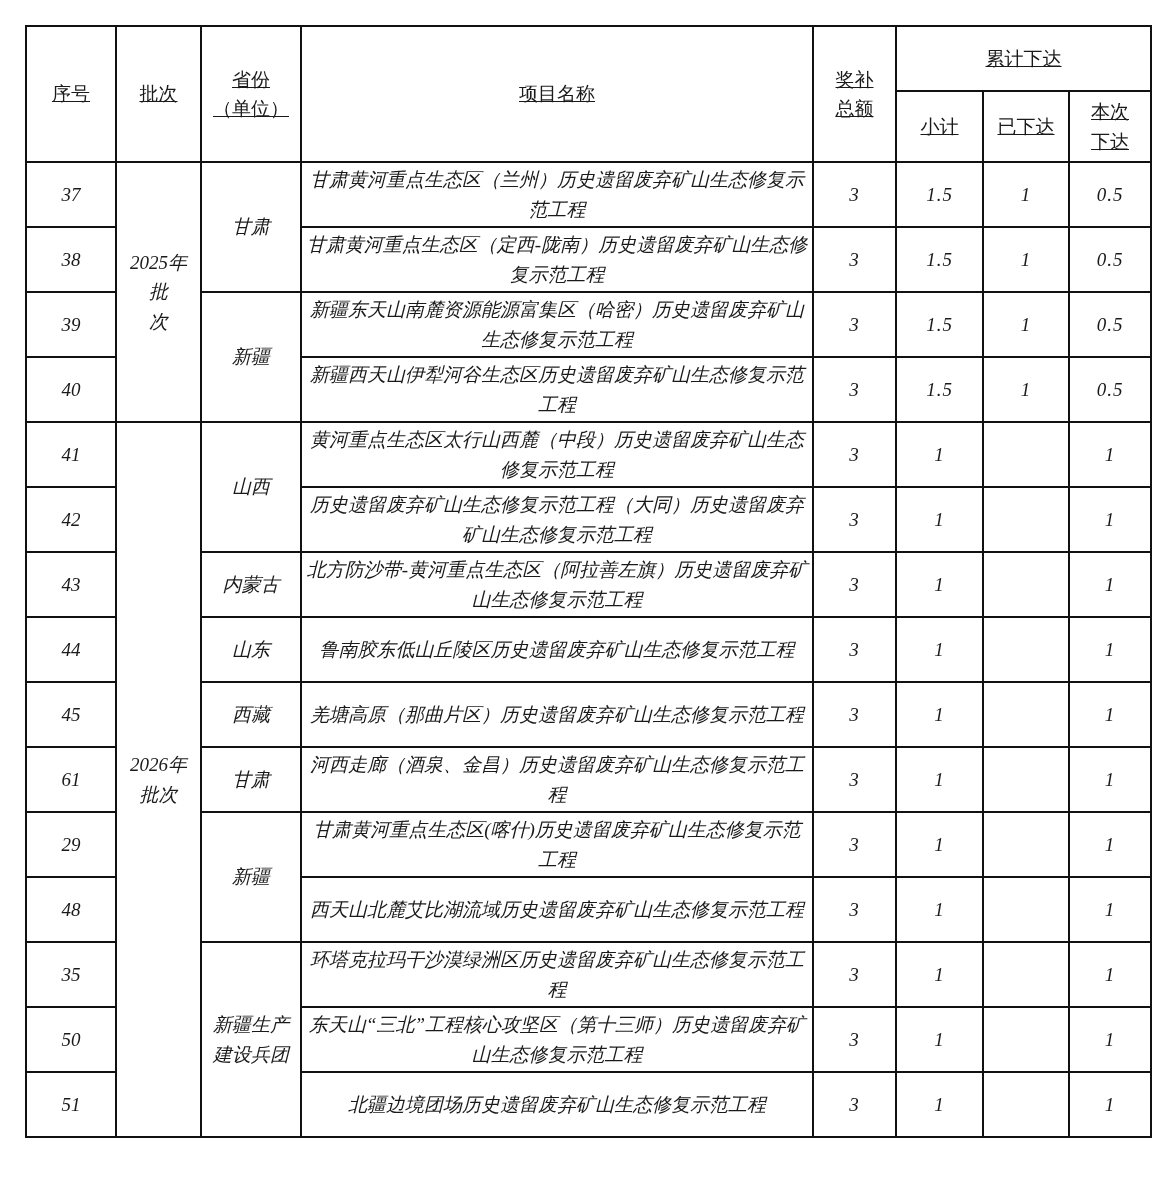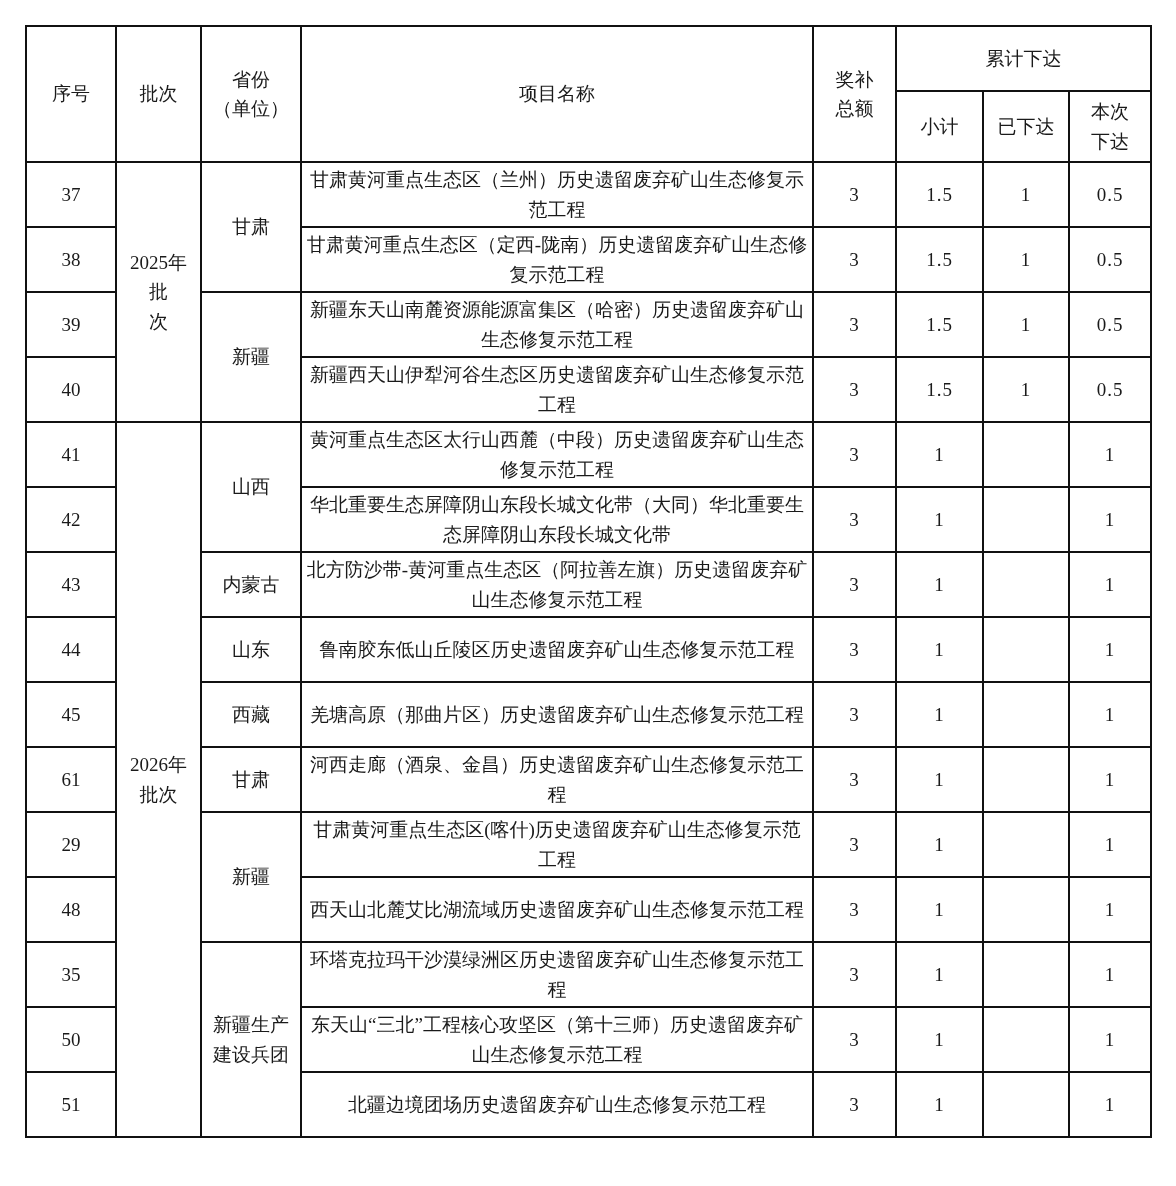--- a/index.html
+++ b/index.html
@@ -32,31 +32,31 @@
     text-align: center;
     font-weight: normal;
     font-size: 19px;
     line-height: 1.55;
     padding: 2px 4px;
     background: #ffffff;
     overflow: hidden;
   }
   thead tr.tier1 { height: 65px; }
   thead tr.tier2 { height: 71px; }
-  tbody tr { height: 65px; }
+  tbody tr { height: 65px; font-style: italic; }
   .wrap-pre { white-space: pre-line; margin-top: 18px; }
   .c-serial { font-size: 20px; }
   .c-proj {
     text-align: left;
     padding: 4px 8px 4px 7px;
     font-size: 19px;
     margin-left: 16px;
   }
   .c-num { font-size: 19px; letter-spacing: 1px; }
-  th { font-size: 19px; }
+  th { font-size: 19px; text-decoration: underline; }
 </style>
 </head>
 <body>
 
 <div class="page">
   <table class="grid">
     <colgroup>
       <col style="width:90px">
       <col style="width:85px">
       <col style="width:100px">
@@ -127,21 +127,21 @@
 批次</td>
           <td class="wrap-pre" rowspan="2">山西</td>
           <td class="c-proj">黄河重点生态区太行山西麓（中段）历史遗留废弃矿山生态修复示范工程</td>
           <td class="c-num">3</td>
           <td class="c-num">1</td>
           <td class="c-num"></td>
           <td class="c-num">1</td>
         </tr>
         <tr>
           <td class="c-serial">42</td>
-          <td class="c-proj">华北重要生态屏障阴山东段长城文化带（大同）华北重要生态屏障阴山东段长城文化带</td>
+          <td class="c-proj">历史遗留废弃矿山生态修复示范工程（大同）历史遗留废弃矿山生态修复示范工程</td>
           <td class="c-num">3</td>
           <td class="c-num">1</td>
           <td class="c-num"></td>
           <td class="c-num">1</td>
         </tr>
         <tr>
           <td class="c-serial">43</td>
           <td class="wrap-pre">内蒙古</td>
           <td class="c-proj">北方防沙带-黄河重点生态区（阿拉善左旗）历史遗留废弃矿山生态修复示范工程</td>
           <td class="c-num">3</td>

